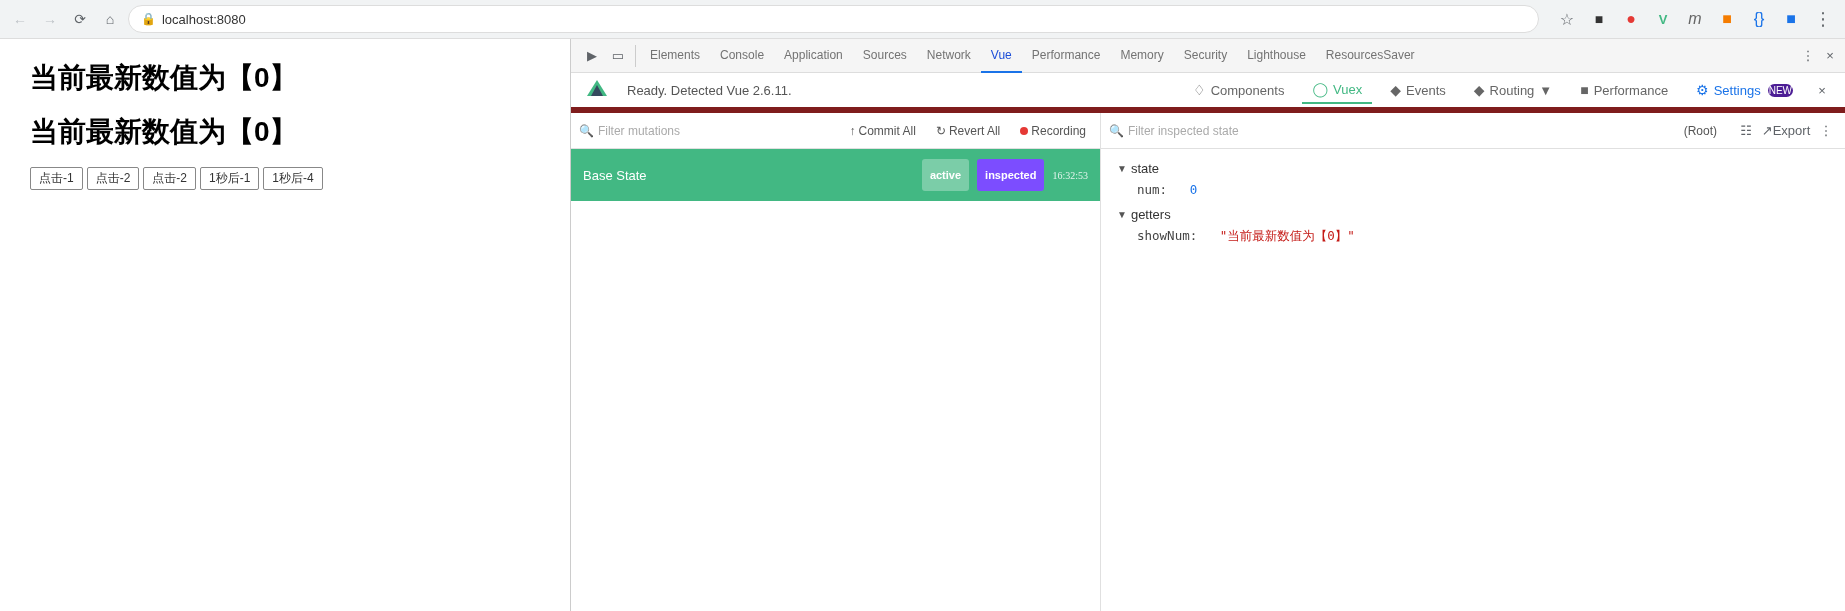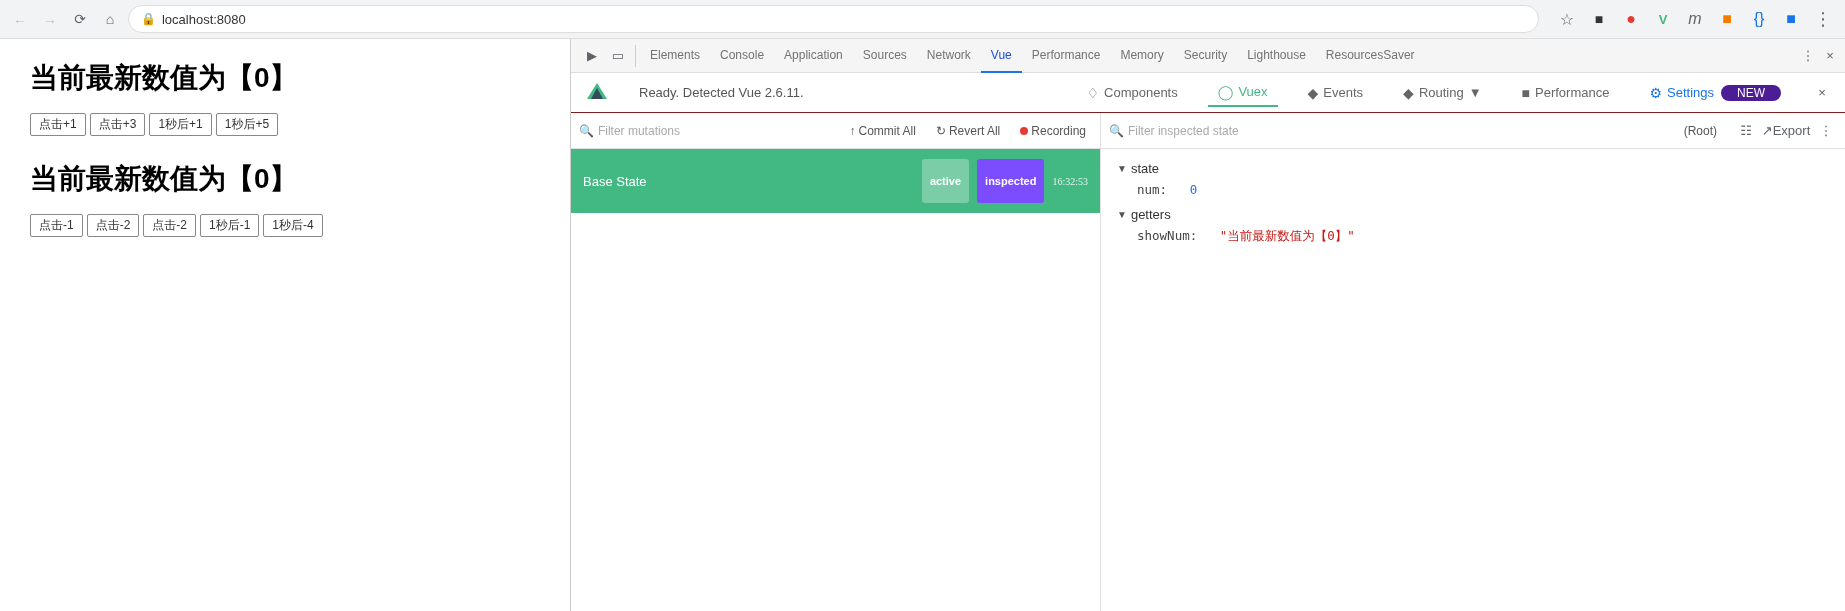--- a/index.html
+++ b/index.html
@@ -80,22 +80,22 @@
     .devtools-tab {
       padding: 0 10px; height: 34px; display: flex; align-items: center;
       font-size: 12px; color: #737373; cursor: pointer; border-bottom: 2px solid transparent;
       white-space: nowrap;
     }
     .devtools-tab.active { color: #1d4ed8; border-bottom-color: #1a73e8; }
     .devtools-tab-spacer { flex: 1; }
 
     
     .vue-devtools-bar {
-      display: flex; align-items: center; border-bottom: 1px solid #7f1d1d;
-      padding: 0 12px; height: 40px; background: #fff; gap: 20px;
+      display: flex; align-items: center; border-bottom: 6px solid #7f1d1d;
+      padding: 0 12px; height: 40px; background: #fff; gap: 8px;
     }
     .vue-logo {
       width: 28px; height: 28px; margin-right: 8px;
     }
     .vue-status {
       font-size: 13px; color: #555; flex: 1;
     }
     .vue-nav-btn {
       display: flex; align-items: center; gap: 5px; padding: 5px 10px;
       font-size: 13px; color: #666; cursor: pointer; border-radius: 4px;
@@ -133,21 +133,21 @@
     .record-dot { width: 8px; height: 8px; border-radius: 50%; background: #e53935; }
 
     
     .state-row {
       display: flex; align-items: center; padding: 10px 12px;
       background: #42b883; color: #fff; font-size: 13px; font-weight: 500;
       gap: 8px;
     }
     .state-row-label { flex: 1; }
     .badge {
-      padding: 16px 8px; border-radius: 3px; font-size: 11px; font-weight: 600;
+      padding: 10px 8px; border-radius: 3px; font-size: 11px; font-weight: 600;
     }
     .badge-active { background: rgba(255,255,255,0.3); color: #fff; }
     .badge-inspected { background: #7c4dff; color: #fff; }
     .state-time { font-size: 10px; color: rgba(255,255,255,0.85); font-family: Liberation Serif, serif; }
 
     
     .inspector-panel {
       flex: 1; display: flex; flex-direction: column; min-width: 0;
     }
     .inspector-toolbar {
@@ -202,26 +202,20 @@
       <button class="toolbar-icon-btn" style="color:#1a73e8;">■</button>
       <button class="toolbar-icon-btn" style="font-size:18px;">⋮</button>
     </div>
   </div>
 </div>
 
 <div class="main-layout">
 
   <div class="page-content">
     <h1 class="page-heading">当前最新数值为【0】</h1>
-    <div class="btn-group">
-      <button class="page-btn">点击+1</button>
-      <button class="page-btn">点击+3</button>
-      <button class="page-btn">1秒后+1</button>
-      <button class="page-btn">1秒后+5</button>
-    </div>
     <h1 class="page-heading">当前最新数值为【0】</h1>
     <div class="btn-group">
       <button class="page-btn">点击-1</button>
       <button class="page-btn">点击-2</button>
       <button class="page-btn">点击-2</button>
       <button class="page-btn">1秒后-1</button>
       <button class="page-btn">1秒后-4</button>
     </div>
   </div>
 
@@ -273,21 +267,21 @@
         <span>Routing</span>
         <span>▼</span>
       </button>
       <button class="vue-nav-btn">
         <span class="vue-nav-icon">■</span>
         <span>Performance</span>
       </button>
       <button class="vue-nav-btn" style="color:#1a73e8;">
         <span class="vue-nav-icon">⚙</span>
         <span>Settings</span>
-        <span style="background:#4c1d95;color:#fff;font-size:12px;padding:1px 16px;border-radius:8px;margin-left:2px;">NEW</span>
+        <span style="background:#4c1d95;color:#fff;font-size:10px;padding:1px 1px;border-radius:8px;margin-left:2px;">NEW</span>
       </button>
       <button class="dev-icon-btn">×</button>
     </div>
 
     <div class="devtools-split">
 
       <div class="mutations-panel">
         <div class="mutations-toolbar">
           <div class="mutations-search">
             <span style="color:#aaa;">🔍</span>

